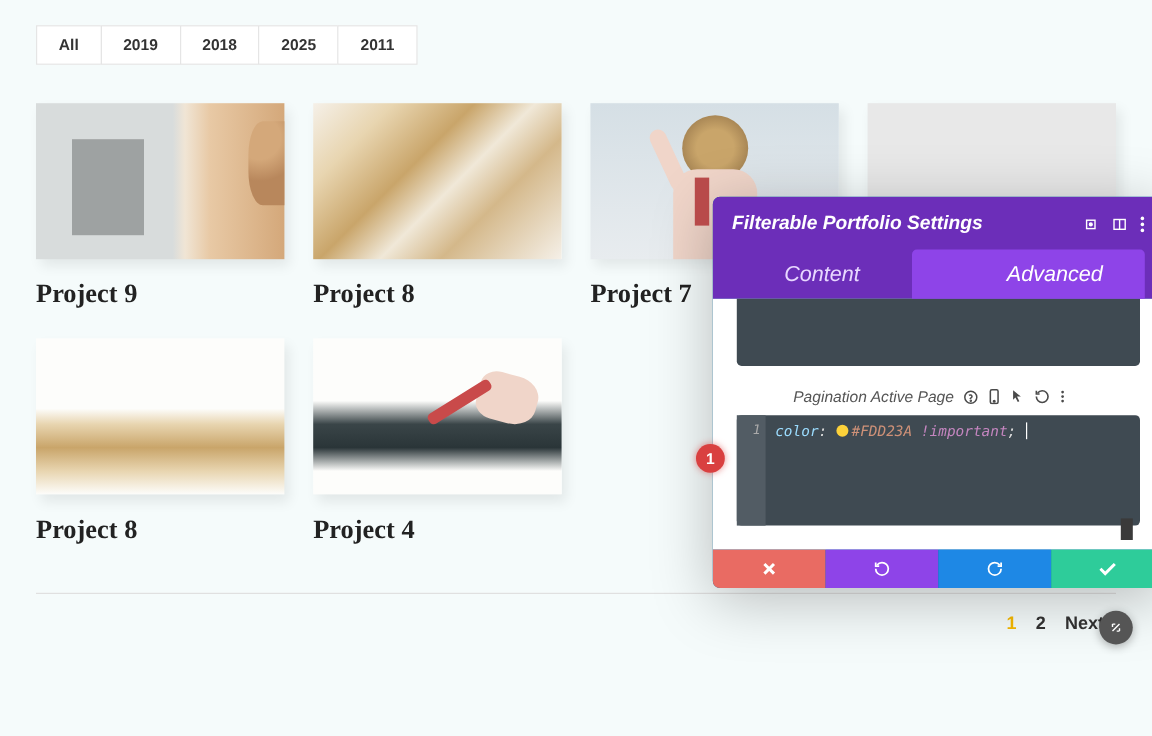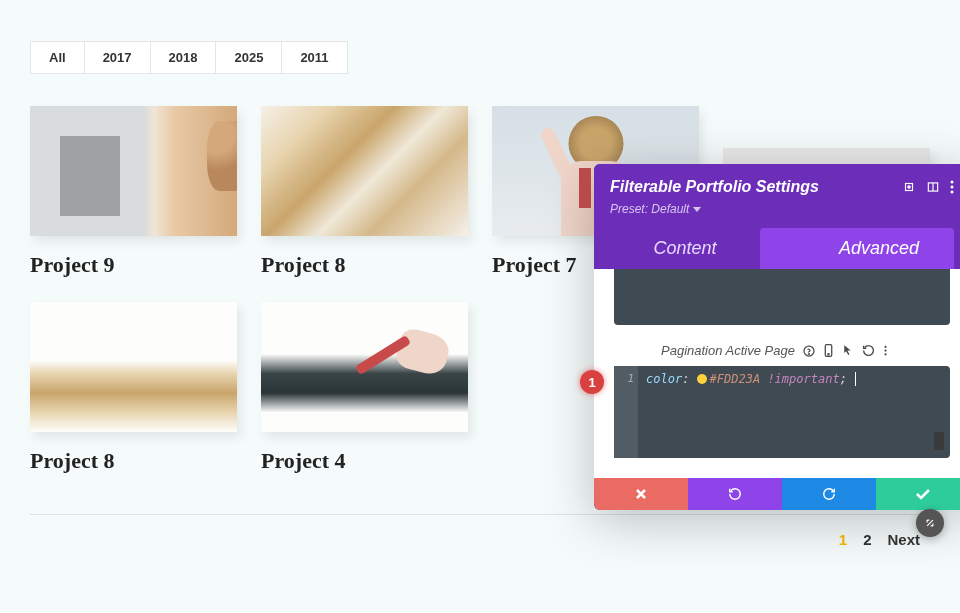--- a/index.html
+++ b/index.html
@@ -1,22 +1,22 @@
 <!DOCTYPE html>
 <html><head>
 <meta charset="utf-8">
 <style>
 * { margin: 0; padding: 0; box-sizing: border-box; }
 body { font-family: -apple-system, BlinkMacSystemFont, "Segoe UI", Helvetica, Arial, sans-serif; background: #f5fbfb; width: 960px; height: 613px; position: relative; overflow: hidden; }
-.container { padding: 41px 30px; }
+.container { padding: 21px 30px; }
 .filter-row { display: flex; gap: 0; margin-bottom: 32px; }
 .filter-btn { padding: 8px 18px; background: #fff; border: 1px solid #e5e5e5; font-size: 13px; font-weight: 700; color: #333; cursor: pointer; margin-left: -1px; }
 .filter-btn:first-child { margin-left: 0; }
 .grid { display: grid; grid-template-columns: repeat(4, 1fr); gap: 24px; }
-.card { display: flex; flex-direction: column; justify-content: flex-end; }
+.card { display: flex; flex-direction: column; }
 .thumb { width: 100%; height: 130px; background: #ddd; position: relative; box-shadow: 4px 6px 10px rgba(0,0,0,0.08); }
 .thumb.t9 { background: linear-gradient(to right, #d8dcdc 0%, #d8dcdc 55%, #f0e5d5 60%, #e8c9a5 70%, #d4a87a 100%); }
 .thumb.t9::before { content:''; position:absolute; left:30px; top:30px; width:60px; height:80px; background:#9ea2a2; }
 .thumb.t9::after { content:''; position:absolute; right:0; top:15px; width:30px; height:70px; background: radial-gradient(circle at 30% 20%, #d4a87a 30%, #b8875c 60%); border-radius: 40% 0 0 40%; }
 .thumb.t8 { background: linear-gradient(135deg, #f5f0e8 0%, #e8d5b0 20%, #c9a56a 40%, #f0e8d8 55%, #d4b88a 70%, #f5f0e8 100%); }
 .thumb.t7 { background: linear-gradient(to bottom, #d5dfe5 0%, #e8ecef 100%); position: relative; }
 .thumb.t7::before { content:''; position:absolute; left:50%; top:10px; transform:translateX(-50%); width:55px; height:55px; background: radial-gradient(circle, #c9a56a 40%, #8b6b42 100%); border-radius:50%; }
 .thumb.t7::after { content:''; position:absolute; left:50%; top:55px; transform:translateX(-50%); width:70px; height:75px; background:#f0d5c9; border-radius:20px 20px 0 0; }
 .thumb.t7 .arm { position:absolute; left:28%; top:20px; width:14px; height:55px; background:#f0d5c9; border-radius:10px; transform:rotate(-25deg); }
 .thumb.t7 .strap { position:absolute; left:42%; top:62px; width:12px; height:40px; background:#b84a4a; z-index:2; }
@@ -62,21 +62,21 @@
 .badge { position: absolute; left: 580px; top: 370px; width: 24px; height: 24px; background: #d94040; border-radius: 50%; color: #fff; font-size: 13px; font-weight: 600; display: flex; align-items: center; justify-content: center; box-shadow: 0 0 6px rgba(217,64,64,0.6); }
 .float-circle { position: absolute; right: 16px; bottom: 76px; width: 28px; height: 28px; background: #555; border-radius: 50%; display: flex; align-items: center; justify-content: center; color: #fff; box-shadow: 0 2px 8px rgba(0,0,0,0.3); cursor: pointer; }
 .slim-dark { position:absolute; right:16px; top:432px; width:10px; height:18px; background:#3a3a3a; }
 </style>
 </head>
 <body>
 
 <div class="container">
   <div class="filter-row">
     <button class="filter-btn">All</button>
-    <button class="filter-btn">2017</button>
+    <button class="filter-btn">2019</button>
     <button class="filter-btn">2018</button>
     <button class="filter-btn">2025</button>
     <button class="filter-btn">2011</button>
   </div>
 
   <div class="grid">
     <div class="card">
       <div class="thumb t9"></div>
       <div class="title">Project 9</div>
     </div>
@@ -132,26 +132,20 @@
           </span>
         <span>
             <svg width="4" height="14" viewBox="0 0 4 14" fill="#fff">
               <circle cx="2" cy="2" r="1.5"></circle>
               <circle cx="2" cy="7" r="1.5"></circle>
               <circle cx="2" cy="12" r="1.5"></circle>
             </svg>
           </span>
       </div>
     </div>
-    <div class="preset">
-      <span>Preset: Default</span>
-      <svg width="8" height="5" viewBox="0 0 8 5" fill="#d8c5f0">
-          <path d="M0 0 L4 5 L8 0 Z"></path>
-        </svg>
-    </div>
     <div class="tabs">
       <div class="tab">Content</div>
       <div class="tab active">Advanced</div>
     </div>
   </div>
 
   <div class="modal-body">
     <div class="code-area-top"></div>
 
     <div class="section-label-row">

